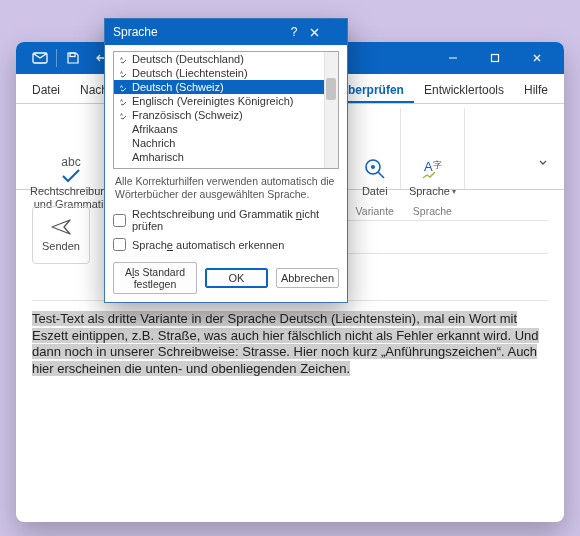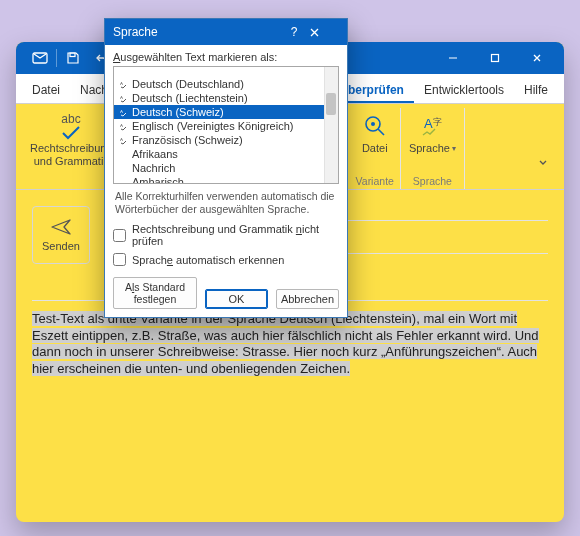--- a/index.html
+++ b/index.html
@@ -1,21 +1,21 @@
 <!DOCTYPE html>
 <html><head>
 <meta charset="utf-8">
 <style>
   * { box-sizing: border-box; margin: 0; padding: 0; font-family: "Segoe UI", Tahoma, sans-serif; }
   body { background: #cfc4e8; width: 580px; height: 536px; overflow: hidden; position: relative; }
 
   
   .mainwin {
     position: absolute; left: 16px; top: 42px; width: 548px; height: 480px;
-    background: #fde047; border-radius: 8px; box-shadow: 0 12px 28px rgba(0,0,0,.25);
+    background: #ffffff; border-radius: 8px; box-shadow: 0 12px 28px rgba(0,0,0,.25);
     display: flex; flex-direction: column; overflow: hidden;
   }
   .titlebar {
     height: 32px; background: #0a64c2; display: flex; align-items: center;
     color: #fff; padding: 0 6px;
   }
   .titlebar .qat { display: flex; gap: 4px; margin-left: 6px; }
   .titlebar .qat .ibtn { width: 24px; height: 24px; display:flex;align-items:center;justify-content:center; border-radius:2px; }
   .titlebar .empty { flex: 1; }
   .winctrl { display:flex; }
@@ -29,21 +29,21 @@
   .tabs .tab { padding: 6px 10px 6px; cursor:pointer; white-space:nowrap; }
   .tabs .tab.active { color:#0a64c2; border-bottom:2px solid #0a64c2; font-weight:600; padding-bottom:4px;}
   .tabs .spacer-tabs { width: 228px; }
 
   .ribbon {
     height: 86px; border-bottom: 1px solid #d0d0d0; display:flex; padding: 4px 6px 0;
   }
   .group { display:flex; flex-direction:column; align-items:center; padding: 2px 6px 0; border-right:1px solid #e4e4e4; }
   .group:last-child { border-right:none; }
   .group .big { display:flex; flex-direction:column; align-items:center; font-size:11px; color:#444; gap:2px; cursor:pointer; padding:2px 2px; }
-  .group .big .icon { width:34px; height:28px; display:flex; align-items:center; justify-content:center; }
+  .group .big .icon { width:34px; height:28px; display:flex; align-items:center; justify-content:center;margin-top:43px; }
   .group-label { font-size:10.5px; color:#7a7a7a; margin-top:auto; padding: 6px 0 2px; }
   .ribbon .gap { width: 228px; }
   .ribbon .far-right { margin-left:auto; display:flex; align-items:flex-start; padding-right:4px; }
   .chev { width:22px;height:22px;display:flex;align-items:center;justify-content:center;color:#555;border:1px solid transparent;border-radius:3px;cursor:pointer; align-self:center; margin-top:26px;}
 
   .compose { padding: 8px 16px 0 16px; display:flex; }
   .sendcol { width:64px; display:flex; flex-direction:column; align-items:flex-start; padding-top:8px; }
   .sendbtn { width:58px; height:58px; border:1px solid #d6d6d6; border-radius:4px; display:flex; flex-direction:column; align-items:center; justify-content:center; gap:4px; font-size:11px; color:#444; cursor:pointer;}
   .fields { flex:1; padding-left: 12px; font-size:12.5px; color:#666;}
   .fieldrow { display:flex; align-items:center; gap:10px; padding: 4px 0; }
@@ -59,33 +59,33 @@
     box-shadow: 0 10px 26px rgba(0,0,0,.35); border: 1px solid #3a78b5;
     font-size: 11.5px; color:#333; z-index: 10;
   }
   .dlg-title { height:26px; background:#0a64c2; color:#fff; display:flex; align-items:center; padding: 0 8px; font-size:12px; }
   .dlg-title .t { flex:1; }
   .dlg-title .b { width:30px; text-align:center; cursor:pointer; }
   .dlg-body { padding: 6px 8px 8px; }
   .dlg-body .lbl { font-size:11px; margin-bottom:3px; }
   .u { text-decoration: underline; }
   .listbox { border:1px solid #a7a7a7; height:118px; background:#fff; overflow:hidden; position:relative; }
-  .listbox .items { position:absolute; left:0; top:10px; right:14px; }
+  .listbox .items { position:absolute; left:0; top:0; right:14px; }
   .listbox .item { padding: 0 6px; height:14px; line-height:14px; font-size:11px; white-space:nowrap; overflow:hidden; display:flex; align-items:center; gap:4px; }
   .listbox .item .mk { font-size:9px; width:8px; display:inline-block; text-align:center; color:#444;}
   .listbox .item.selected { background:#0a64c2; color:#fff; }
   .listbox .item.selected .mk { color:#fff; }
   .listbox .scrollbar { position:absolute; right:0; top:0; bottom:0; width:14px; background:#f1f1f1; border-left:1px solid #e2e2e2;}
   .listbox .thumb { position:absolute; right:2px; top:26px; width:10px; height:22px; background:#c4c4c4; border-radius:2px; }
 
   .helptext { font-size:10.5px; color:#555; padding: 6px 2px 4px; line-height:1.25; }
   .chkrow { display:flex; align-items:center; gap:6px; padding: 3px 0; font-size:11px; }
   .chkrow input { width:13px;height:13px; }
 
-  .dlg-btns { display:flex; gap:8px; padding-top:8px; align-items:flex-end; }
+  .dlg-btns { display:flex; gap:8px; padding-top:8px; align-items:center; }
   .btn { border:1px solid #b8b8b8; background:#fdfdfd; font-size:11px; padding: 3px 0; width:72px; text-align:center; cursor:pointer; border-radius:2px;}
   .btn.wide { width:96px; font-size:10.5px; }
   .btn.primary { border:1px solid #0a64c2; box-shadow: 0 0 0 1px #0a64c2 inset; }
 
   svg { display:block; }
 </style>
 </head>
 <body>
 
 <div class="mainwin">
@@ -228,23 +228,20 @@
   <div class="dlg-title">
     <span class="t">Sprache</span>
     <span class="b">?</span>
     <span class="b">
       <svg width="11" height="11">
           <path d="M2 2l7 7M9 2l-7 7" stroke="#fff" stroke-width="1.3"></path>
         </svg>
     </span>
   </div>
   <div class="dlg-body">
-    <div class="lbl">
-      <span class="u">A</span><span>usgewählten Text markieren als:</span>
-    </div>
 
     <div class="listbox">
       <div class="items" id="lang-items">
           <div class="item">
             <span class="mk">
               <svg width="8" height="10" viewBox="0 0 8 10">
                 <text x="0" y="6" font-size="6" fill="currentColor">ᴀ</text>
                 <path d="M1 8l2 1 3-3" stroke="currentColor" stroke-width="0.9" fill="none"></path>
               </svg>
             </span>

